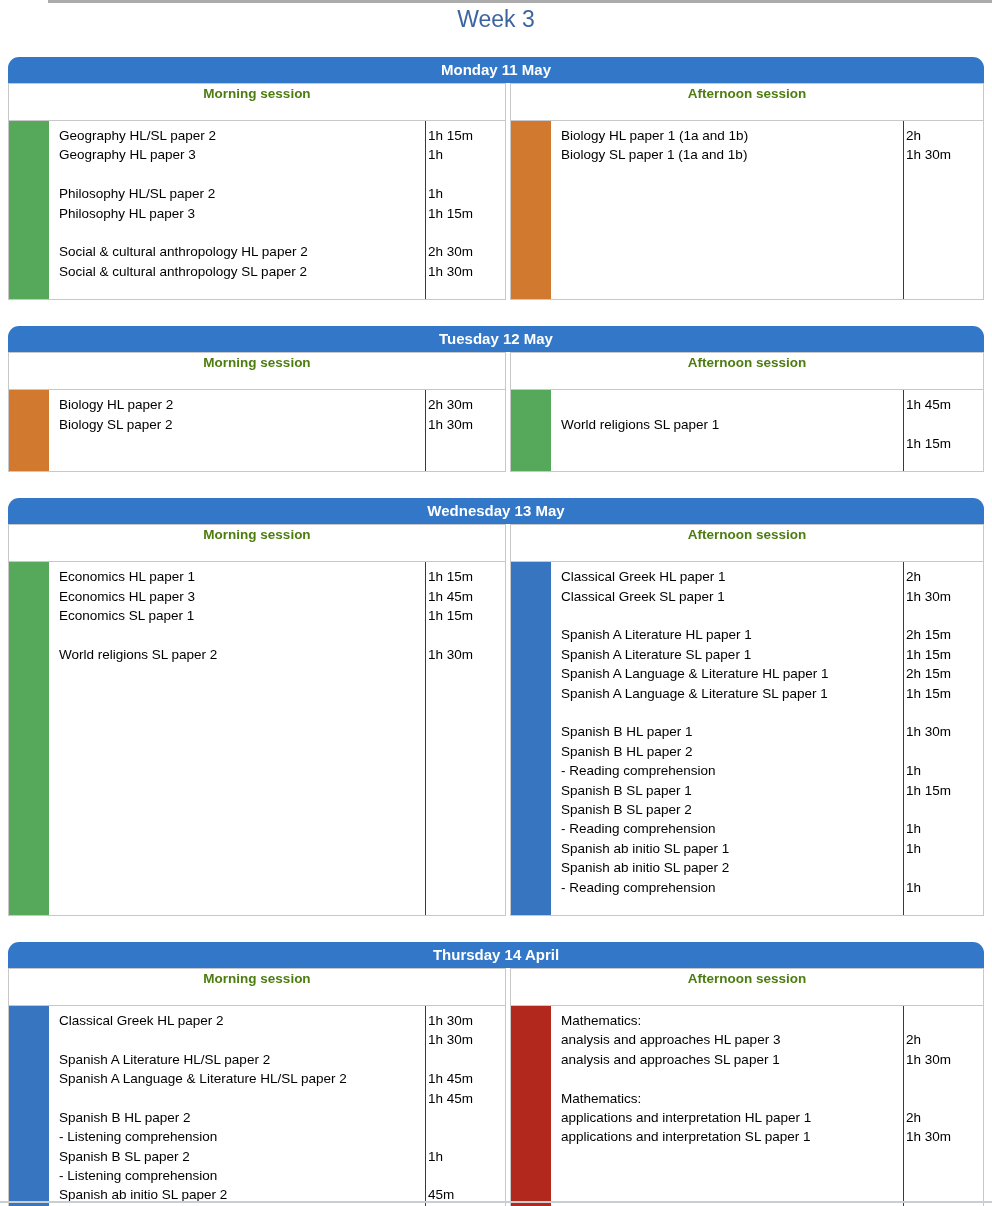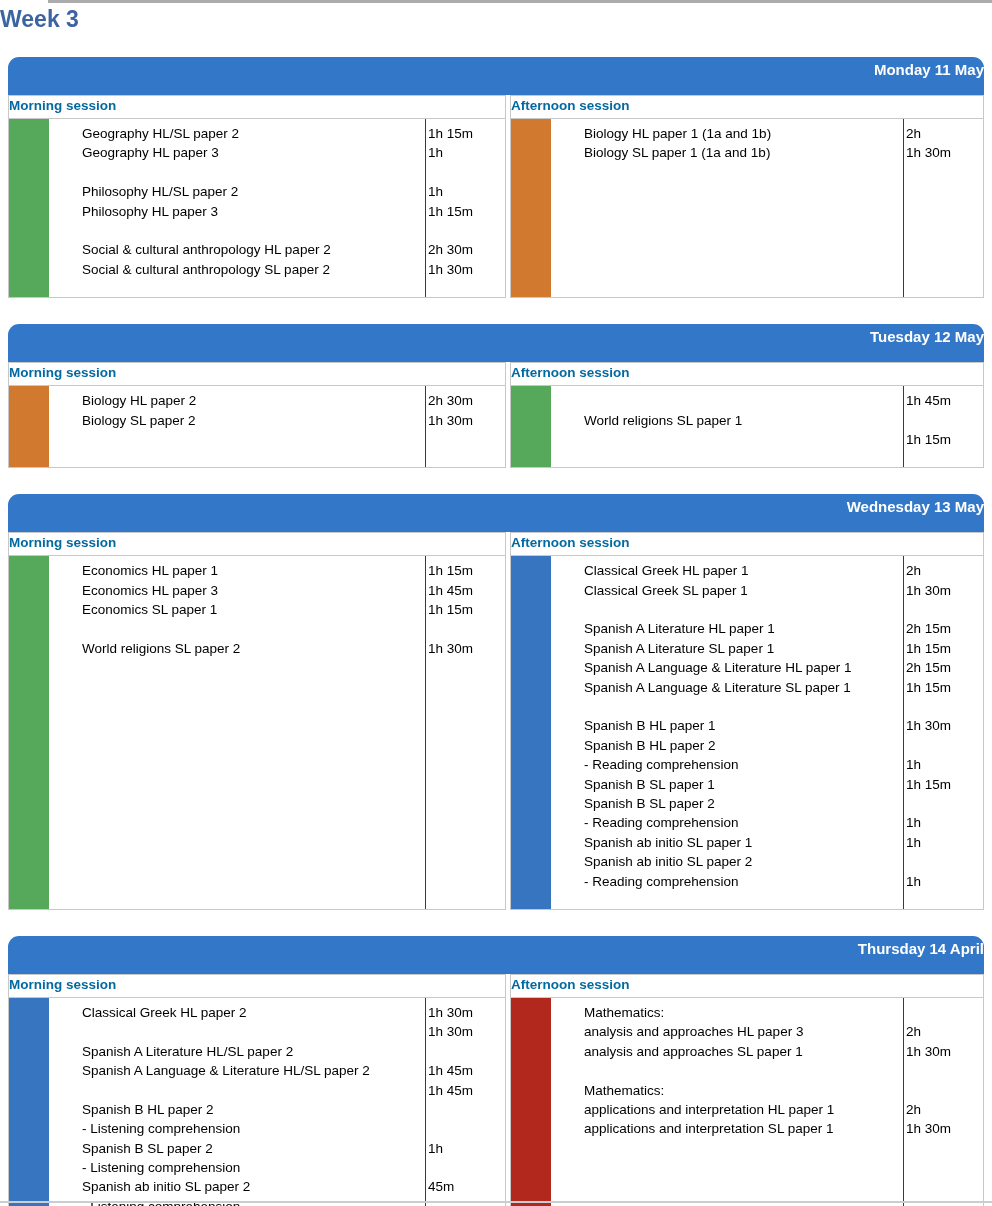--- a/index.html
+++ b/index.html
@@ -3,42 +3,42 @@
 <meta charset="utf-8">
 <style>
   * { box-sizing: border-box; }
   html, body { margin: 0; padding: 0; background: #ffffff; }
   body { font-family: "Liberation Sans", sans-serif; }
   .page { position: relative; width: 992px; height: 1206px; overflow: hidden; background: #fff; }
 
   .top-rule { position: absolute; top: 0; left: 48px; right: 0; height: 3px; background: #acacac; }
   .bottom-rule { position: absolute; top: 1201px; left: 0; right: 0; height: 2px; background: #c9ced2; }
 
-  .title { margin: 6px 0 24px 0; font-size: 23px; font-weight: bold; color: #3c64a0; }
+  .title { margin: 6px 0 24px 0; text-align: center; font-size: 23px; font-weight: normal; color: #3c64a0; }
 
   .day { margin: 0 8px 26px 8px; }
   .day-header {
-    height: 38px; line-height: 26px;
+    height: 26px; line-height: 26px;
     background: #3377c8; color: #ffffff;
-    font-size: 15px; font-weight: bold; text-align: right;
+    font-size: 15px; font-weight: bold; text-align: center;
     border-radius: 11px 11px 0 0;
   }
   .day-body { display: flex; gap: 4px; align-items: stretch; }
   .half { border: 1px solid #c8c8c8; background: #fff; display: flex; flex-direction: column; }
   .half.morning { width: 498px; }
   .half.afternoon { width: 474px; }
 
   .session-title {
-    height: 23px; line-height: 20px; 
-    font-size: 13.5px; font-weight: bold; color: #0369a1;
+    height: 37px; line-height: 20px; text-align: center;
+    font-size: 13.5px; font-weight: bold; color: #4d7c0f;
     border-bottom: 1px solid #c8c8c8;
   }
   .session-content { display: flex; flex: 1; }
   .stripe { flex: 0 0 40px; }
-  .names { flex: 1 1 auto; padding: 5px 0 18px 10px; min-width: 0; margin-left: 23px; }
+  .names { flex: 1 1 auto; padding: 5px 0 18px 10px; min-width: 0; }
   .durations { flex: 0 0 80px; border-left: 1px solid #7f1d1d; padding: 5px 0 18px 2px; }
   .row { height: 19.4px; line-height: 19.4px; font-size: 13.5px; color: #000; white-space: nowrap; }
 </style>
 </head>
 <body>
 
 <div class="page">
   <div class="top-rule"></div>
   <h1 class="title">Week 3</h1>
   <div id="days">

